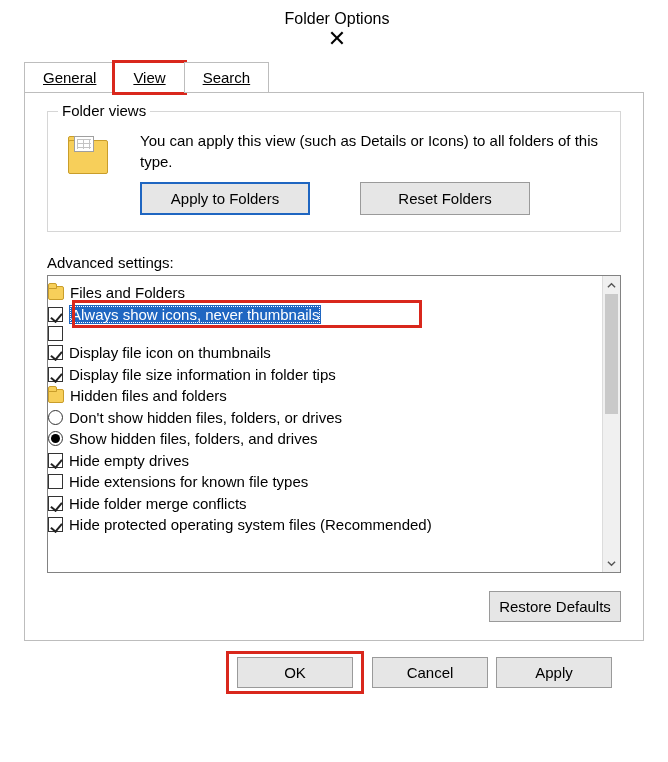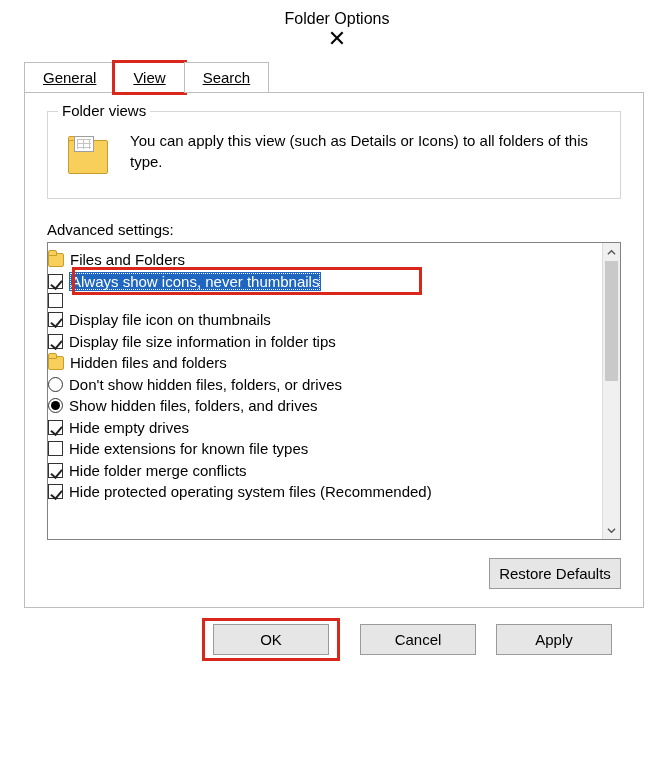--- a/index.html
+++ b/index.html
@@ -76,21 +76,21 @@
     .groupbox .legend {
       position: absolute;
       top: -10px;
       left: 10px;
       background: #fff;
       padding: 0 4px;
       font-size: 15px;
     }
     .fv-body {
       display: flex;
-      gap: 18px;
+      gap: 28px;
     }
     .folder-icon {
       width: 48px;
       height: 44px;
       flex: 0 0 auto;
       position: relative;
       margin-top: 4px;
     }
     .folder-back {
       position: absolute;
@@ -281,21 +281,21 @@
     .restore-row {
       display: flex;
       justify-content: flex-end;
       margin-top: 18px;
     }
     .restore-row .winbtn { width: 132px; }
 
     .action-row {
       display: flex;
       justify-content: flex-end;
-      gap: 20px;
+      gap: 8px;
       padding: 16px 32px 0 0;
     }
     .action-row .winbtn { width: 116px; }
     .ok-wrap {
       position: relative;
       width: 138px;
       display: flex;
       justify-content: center;
       align-items: center;
     }
@@ -328,20 +328,24 @@
     <div class="groupbox">
       <div class="legend">Folder views</div>
       <div class="fv-body">
         <div class="folder-icon">
           <div class="folder-tab"></div>
           <div class="folder-back"></div>
           <div class="folder-sheet"></div>
         </div>
         <div class="fv-right">
           <div class="fv-desc">You can apply this view (such as Details or Icons) to all folders of this type.</div>
+          <div class="fv-btns">
+            <button class="winbtn apply-to-folders">Apply to Folders</button>
+            <button class="winbtn reset-folders">Reset Folders</button>
+          </div>
         </div>
       </div>
     </div>
 
     <div class="adv-label">Advanced settings:</div>
 
     <div class="adv-list">
       <div class="adv-items">
 
         <div class="line indent0">

